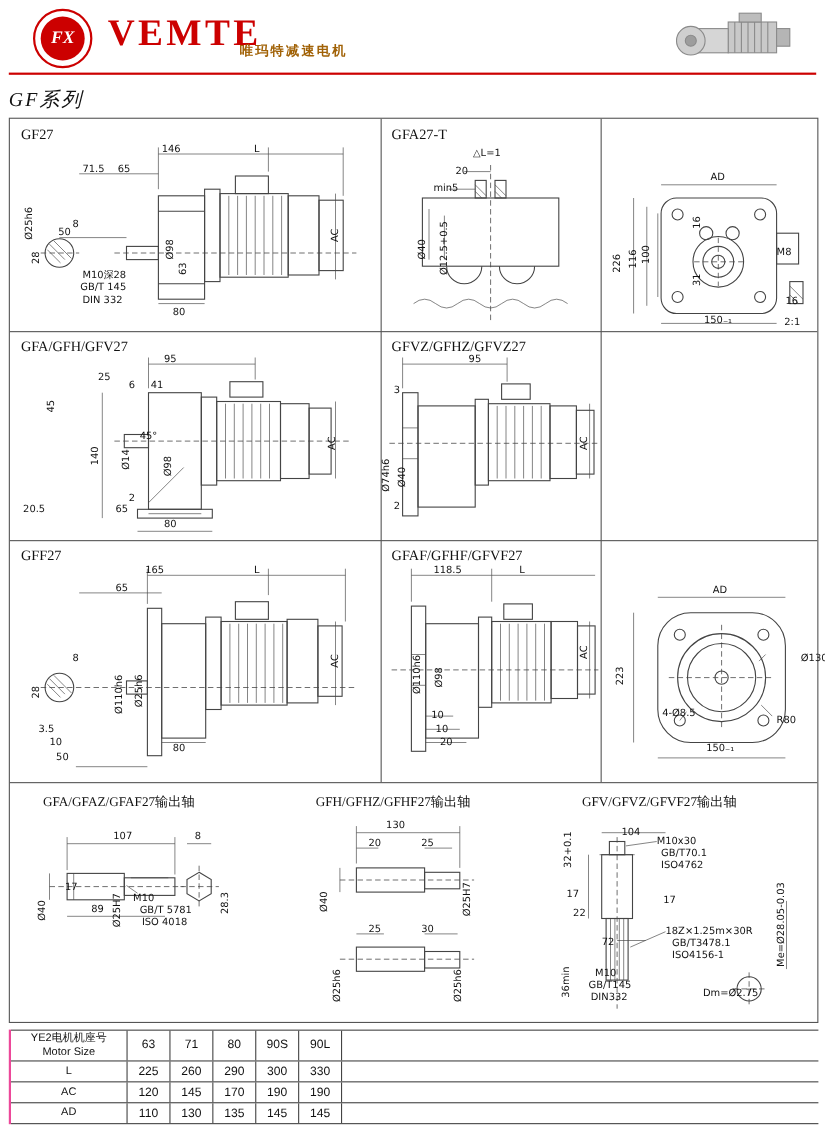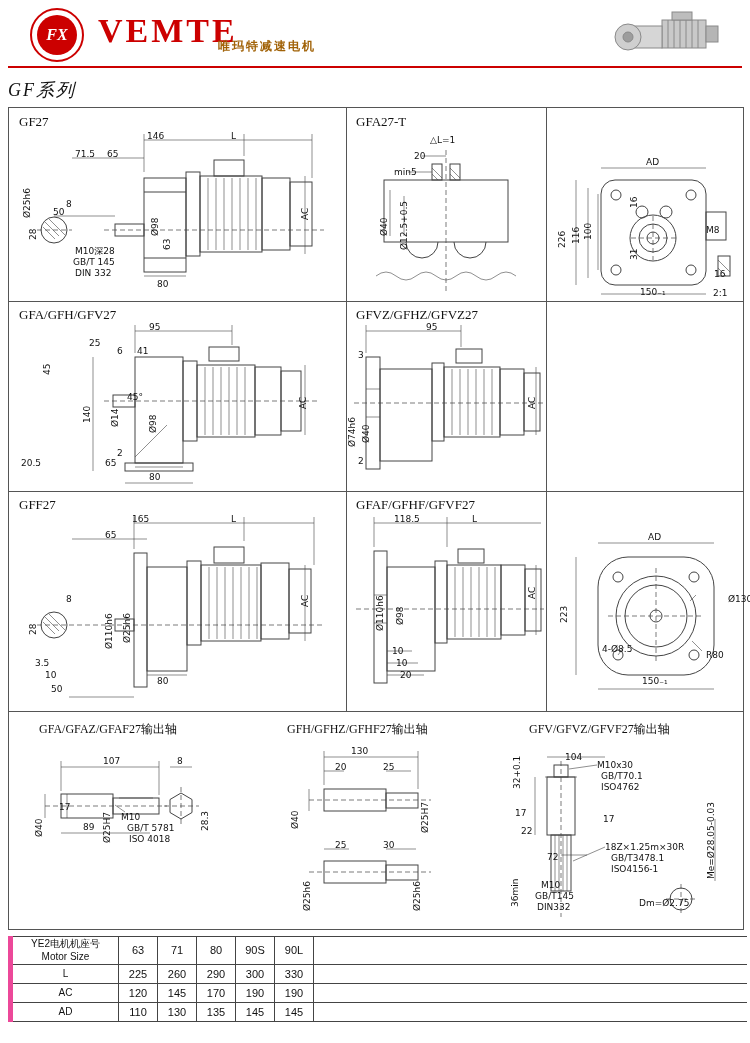--- a/index.html
+++ b/index.html
@@ -26,21 +26,21 @@
   .panel{position:absolute;text-align:right;}
   .ptitle{position:absolute;left:10px;top:6px;font:13px "Liberation Serif",serif;white-space:nowrap;}
   .draw{position:absolute;left:0;top:0;}
   .draw *{stroke:#444;fill:none;stroke-width:1;}
   .draw .cl{stroke-dasharray:5 3;stroke-width:0.7;}
   .draw .thin{stroke-width:0.6;}
   .dim{position:absolute;font-size:9px;line-height:1;white-space:nowrap;
        font-family:"DejaVu Sans",sans-serif;color:#111;}
   .vert{transform:rotate(-90deg);transform-origin:0 0;}
   
-  .dim-table{position:absolute;left:8px;top:936px;width:734px;border-left:5px solid #ec4899;}
+  .dim-table{position:absolute;left:8px;top:936px;width:734px;border-left:2px solid #ec4899;}
   .trow{display:flex;border-bottom:1px solid #444;height:18px;line-height:18px;font-size:11px;}
   .trow.thead{height:27px;line-height:13px;border-top:1px solid #444;font-size:11px;}
   .tc{border-right:1px solid #444;text-align:center;box-sizing:border-box;}
   .tc.c0{width:106px;font-size:10px;}
   .tc.cn{width:39px;}
   .tfill{flex:1;}
 </style>
 </head>
 <body>
 

